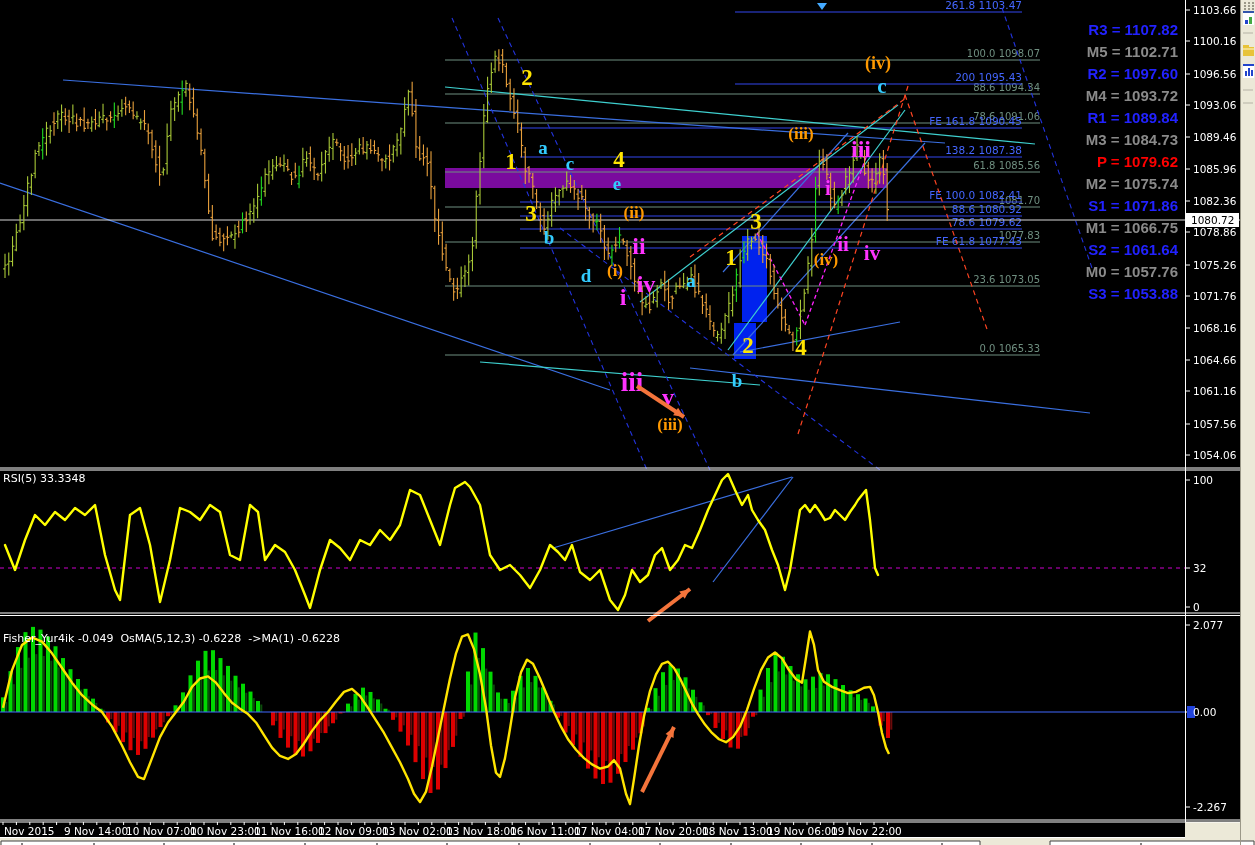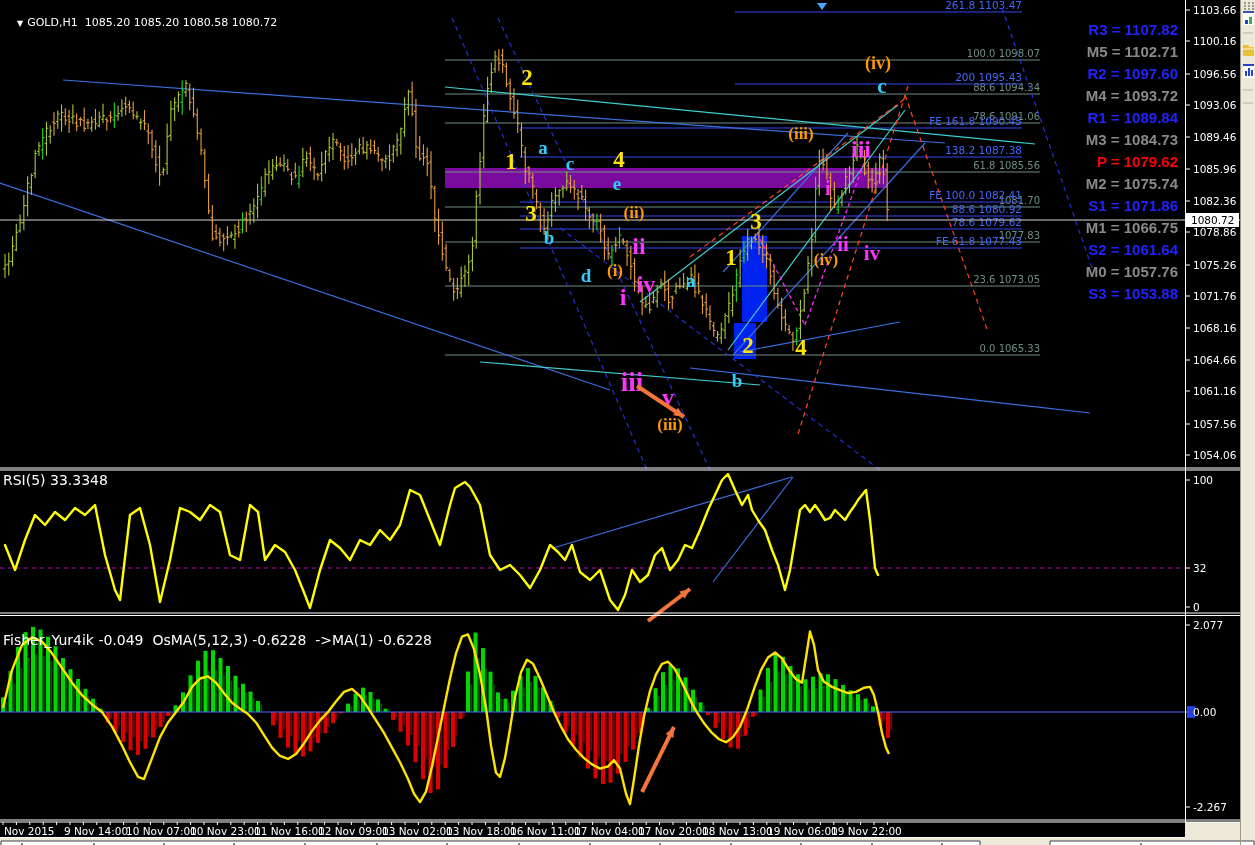--- a/index.html
+++ b/index.html
@@ -1,21 +1,21 @@
 <!DOCTYPE html>
 <html><head>
 <meta charset="utf-8">
 <style>
   html,body{margin:0;padding:0;background:#000;}
   #app{position:relative;width:1255px;height:845px;overflow:hidden;background:#000;
        font-family:"DejaVu Sans","Liberation Sans",sans-serif;}
   .ovl{position:absolute;white-space:pre;}
   .chart-title{left:3px;top:3px;color:#fff;font-size:11px;}
   .chart-title .tri{font-size:8px;margin-right:4px;}
-  .panel-title{color:#fff;font-size:14px;}
+  .panel-title{color:#fff;font-size:11px;}
   #rsi-title{left:3px;top:472px;}
   #fisher-title{left:3px;top:632px;}
 </style>
 </head>
 <body>
 
 <div id="app">
   <svg id="chart-svg" width="1255" height="845" style="position:absolute;left:0;top:0">
       <rect x="0" y="0" width="1240" height="838" fill="#000000"></rect>
       <rect x="1240" y="0" width="15" height="845" fill="#ece9d8"></rect>
@@ -1275,18 +1275,15 @@
         <rect x="1243" y="64" width="11" height="14" fill="#fff"></rect>
         <line x1="1243" y1="65" x2="1254" y2="65" stroke="#2244cc" stroke-width="2"></line>
         <rect x="1245" y="71" width="2" height="5" fill="#2244cc"></rect>
         <rect x="1248" y="68" width="2" height="8" fill="#2244cc"></rect>
         <rect x="1251" y="70" width="2" height="6" fill="#2244cc"></rect>
         <line x1="1243" y1="90" x2="1253" y2="90" stroke="#b5b2a5" stroke-width="1"></line>
         <line x1="1243" y1="103" x2="1253" y2="103" stroke="#b5b2a5" stroke-width="1"></line>
       </g>
     </svg>
 
-  <div class="ovl chart-title">
-    <span class="tri">▼</span><span>GOLD,H1  1085.20 1085.20 1080.58 1080.72</span>
-  </div>
   <div class="ovl panel-title" id="rsi-title">RSI(5) 33.3348</div>
   <div class="ovl panel-title" id="fisher-title">Fisher_Yur4ik -0.049  OsMA(5,12,3) -0.6228  -&gt;MA(1) -0.6228</div>
 </div>
 
 </body></html>

